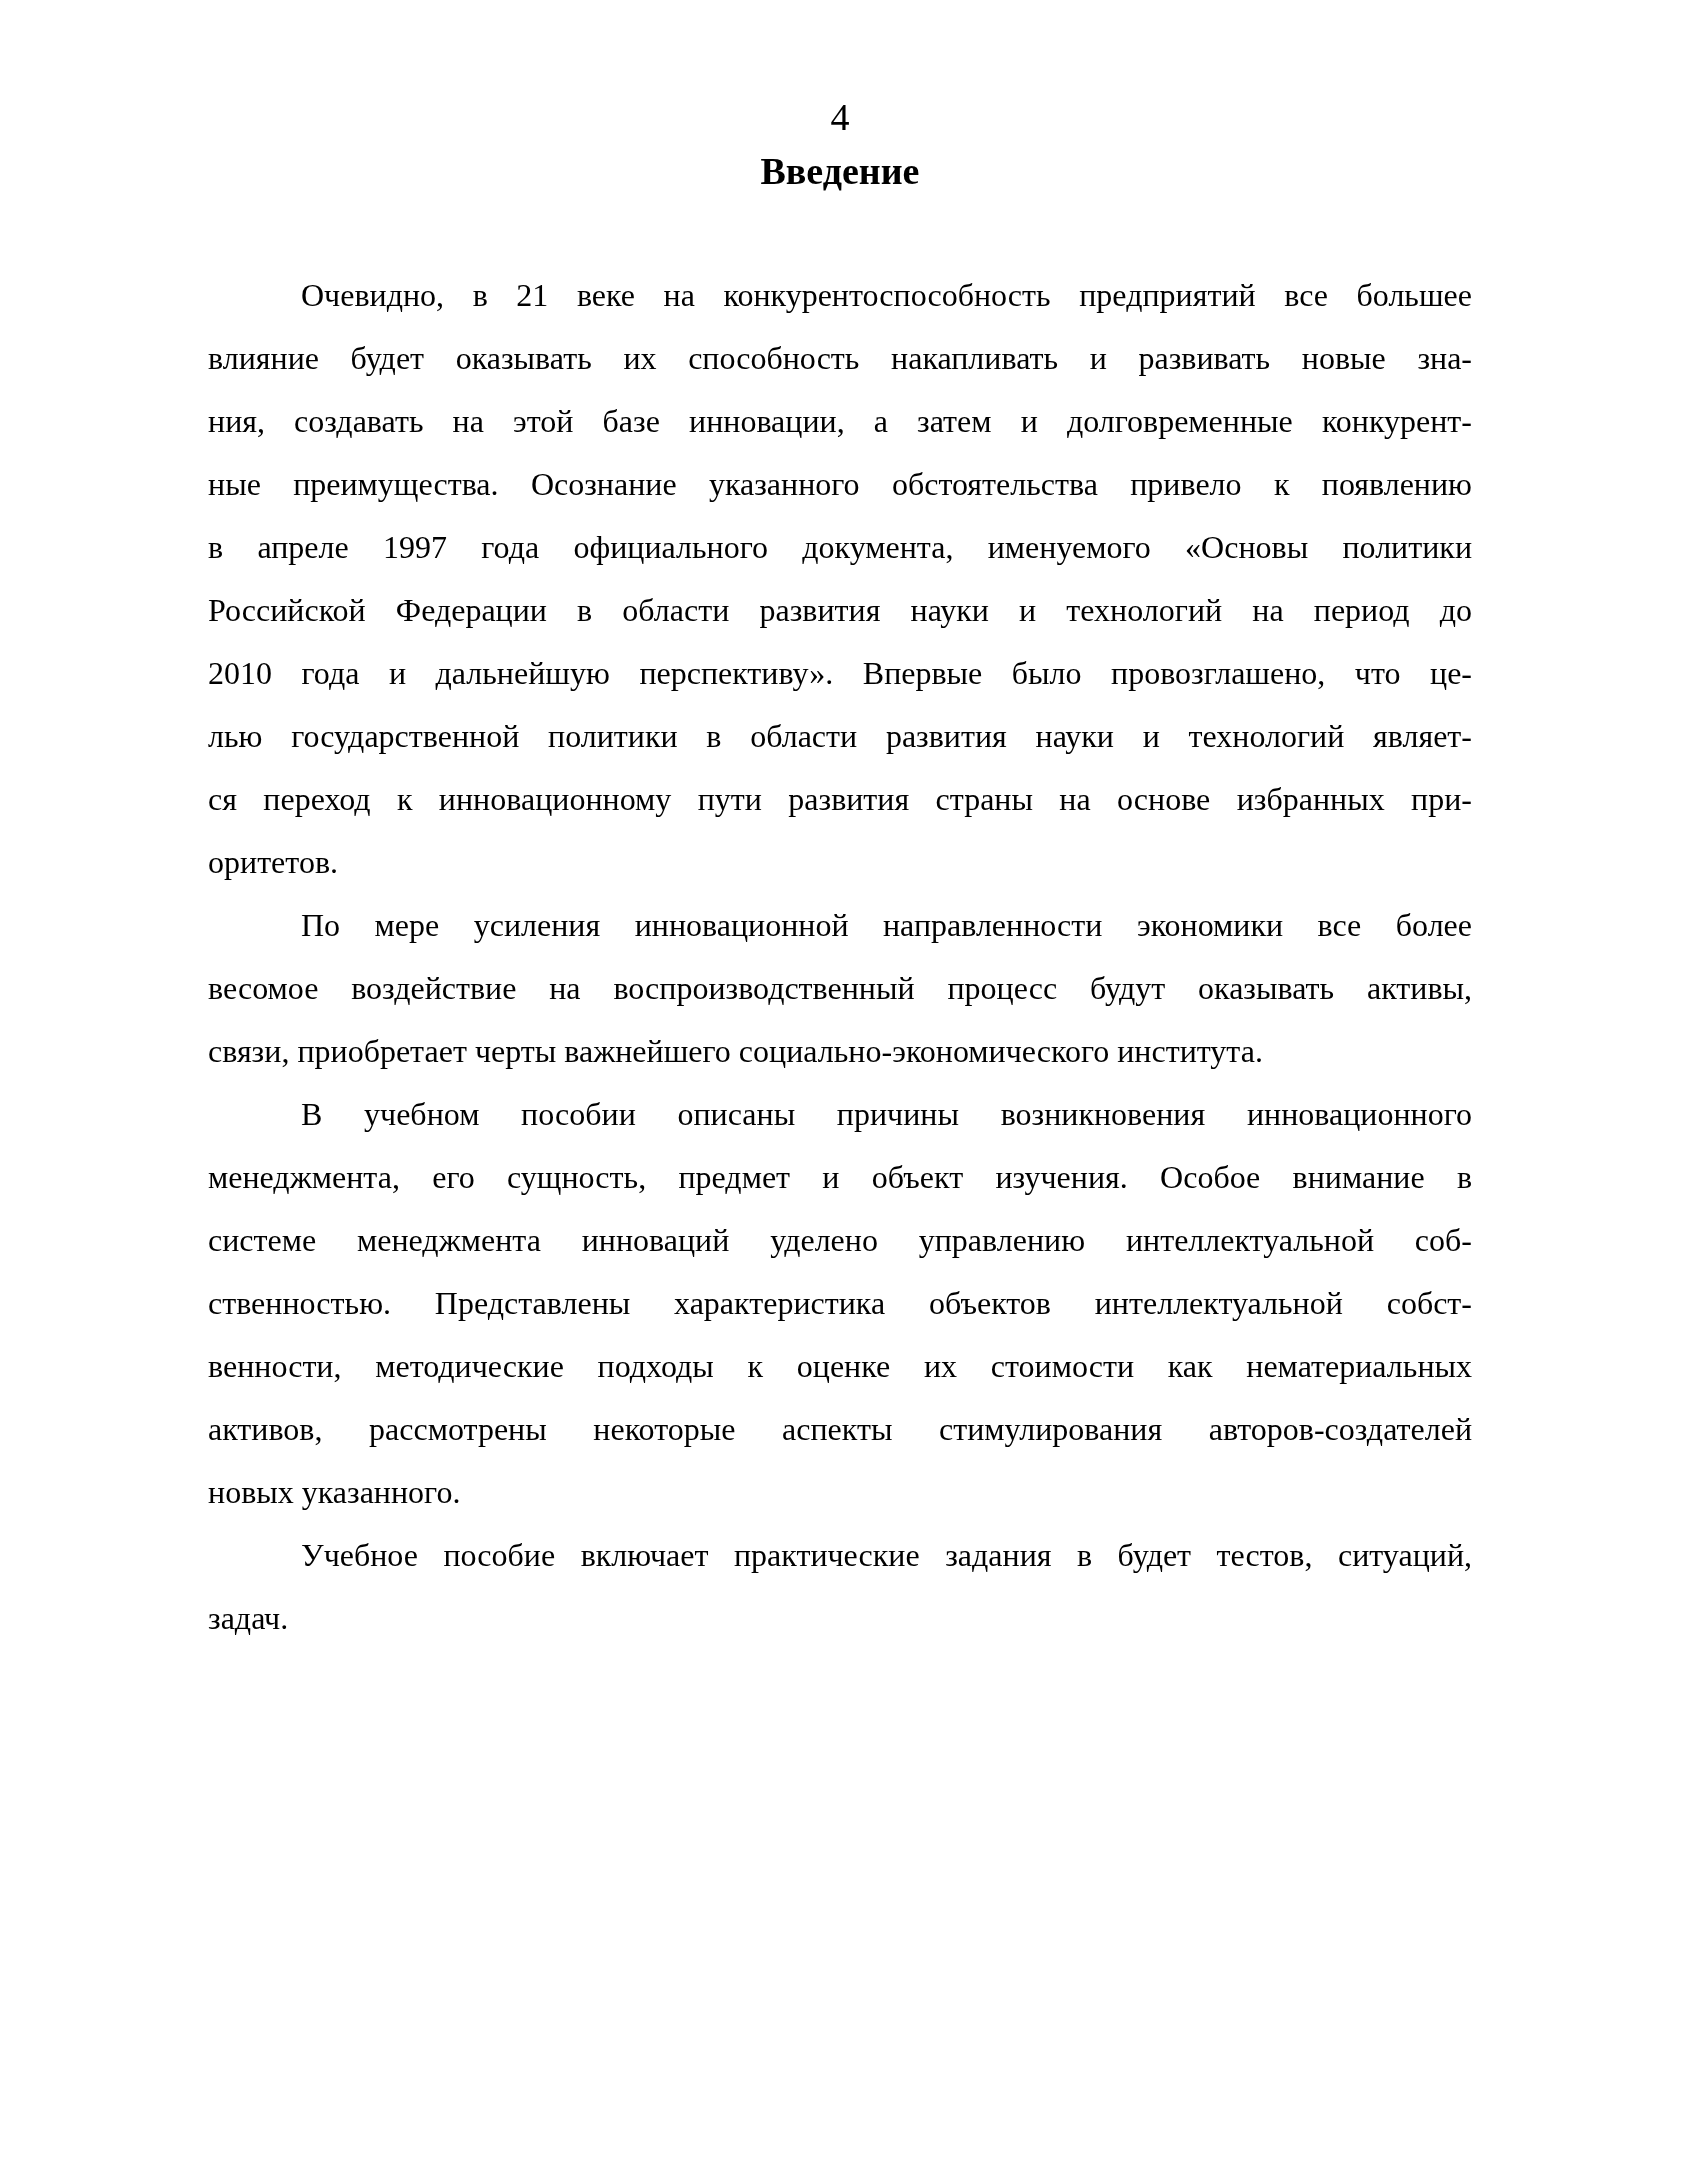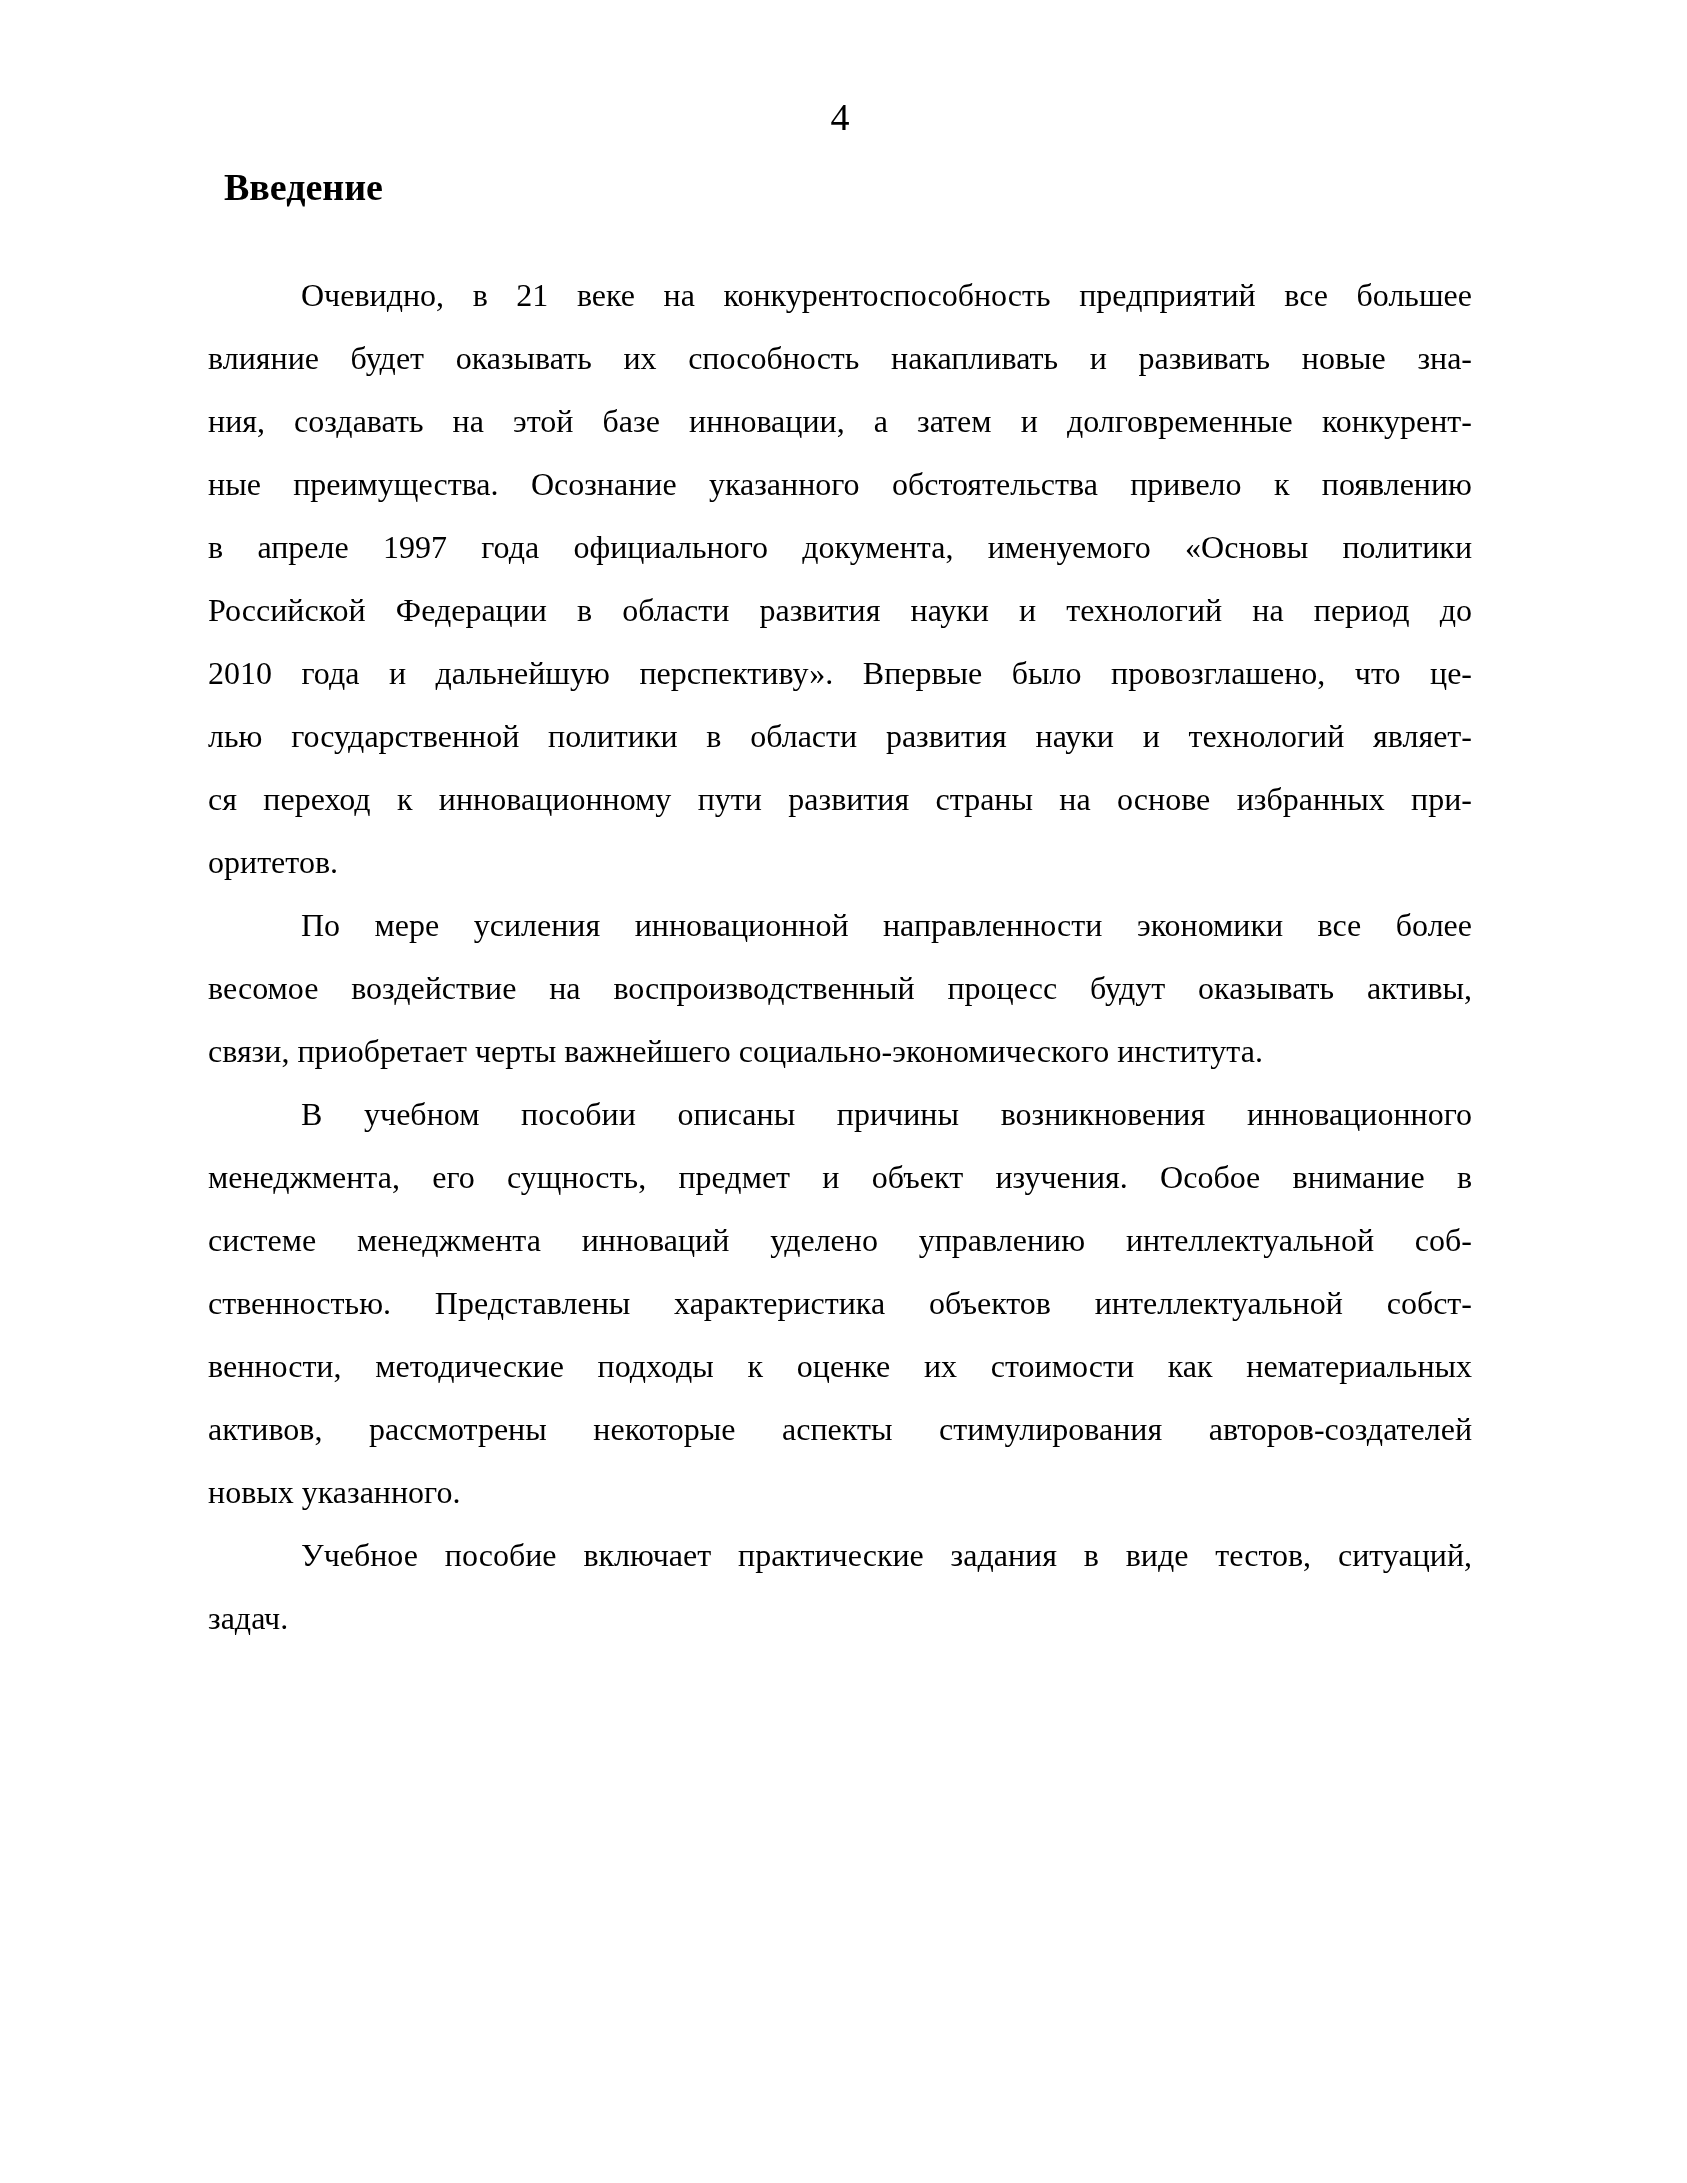--- a/index.html
+++ b/index.html
@@ -23,21 +23,22 @@
     width: 1264px;
     text-align: center;
     font-size: 38px;
     line-height: 38px;
   }
   .doc-title {
     position: absolute;
     top: 152px;
     left: 208px;
     width: 1264px;
-    margin: 16px;
+    margin: 0;
+    text-align: center;
     font-size: 38px;
     line-height: 38px;
     font-weight: bold;
   }
   .doc-body {
     position: absolute;
     top: 264px;
     left: 208px;
     width: 1264px;
     font-size: 32px;
@@ -77,17 +78,17 @@
       <div class="text-line first-line">По мере усиления инновационной направленности экономики все более</div>
       <div class="text-line">весомое воздействие на воспроизводственный процесс будут оказывать активы,</div>
       <div class="text-line last-line">связи, приобретает черты важнейшего социально-экономического института.</div>
       <div class="text-line first-line">В учебном пособии описаны причины возникновения инновационного</div>
       <div class="text-line">менеджмента, его сущность, предмет и объект изучения. Особое внимание в</div>
       <div class="text-line">системе менеджмента инноваций уделено управлению интеллектуальной соб-</div>
       <div class="text-line">ственностью. Представлены характеристика объектов интеллектуальной собст-</div>
       <div class="text-line">венности, методические подходы к оценке их стоимости как нематериальных</div>
       <div class="text-line">активов, рассмотрены некоторые аспекты стимулирования авторов-создателей</div>
       <div class="text-line last-line">новых указанного.</div>
-      <div class="text-line first-line">Учебное пособие включает практические задания в виде тестов, ситуаций,</div>
+      <div class="text-line first-line">Учебное пособие включает практические задания в будет тестов, ситуаций,</div>
       <div class="text-line last-line">задач.</div>
     </div>
 </div>
 
 
 </body></html>

